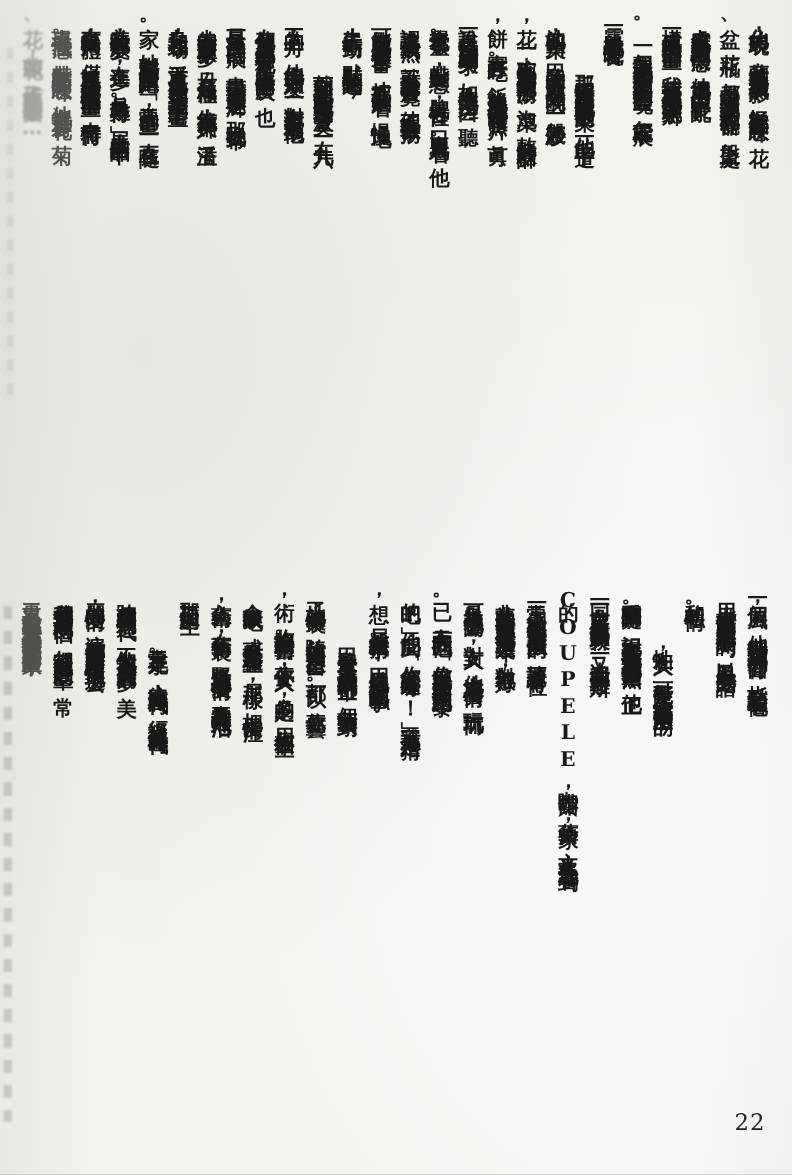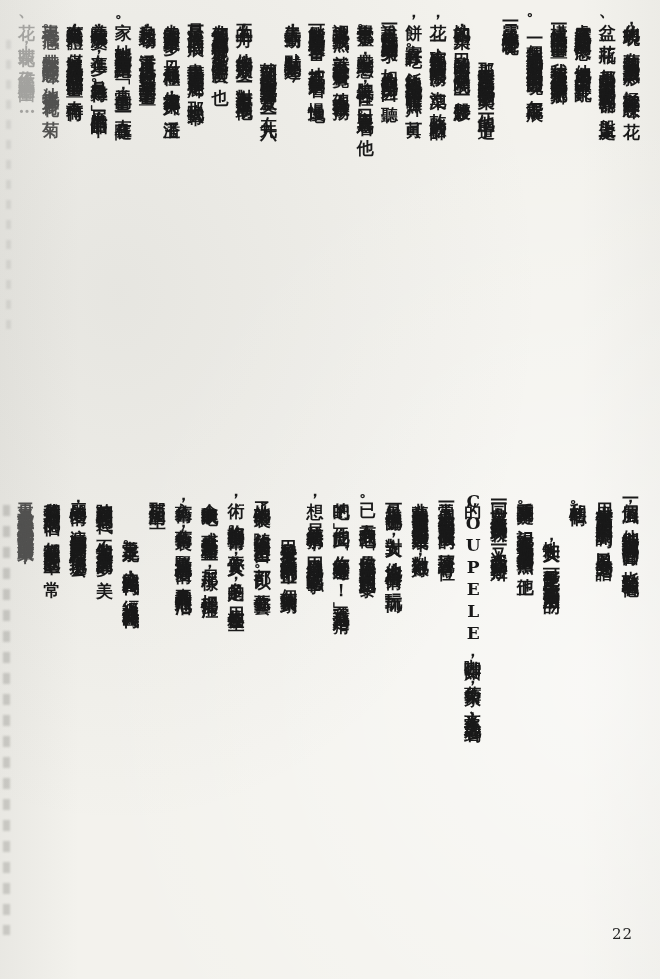--- a/index.html
+++ b/index.html
@@ -33,21 +33,21 @@
     font-weight:bold;
     letter-spacing:2.2px;
     white-space:nowrap;
   }
   #top-block .col{line-height:24.2px;}
   #bot-block .col{line-height:26.3px;letter-spacing:2.0px;}
   .f1{opacity:.72;}
   .f3{opacity:.32;filter:blur(.7px);}
   .page-number{
     position:absolute;left:612px;top:925px;
-    font-size:15px;letter-spacing:1px;color:#222;
+    font-size:19px;letter-spacing:1px;color:#222;
   }
   .bleed{
     position:absolute;pointer-events:none;filter:blur(1px);
   }
   .bleed-bottom{
     left:3px;top:505px;width:7px;height:430px;
     background:repeating-linear-gradient(to bottom,
       rgba(70,70,65,.20) 0 11px, transparent 11px 21px);
   }
   .bleed-top{

